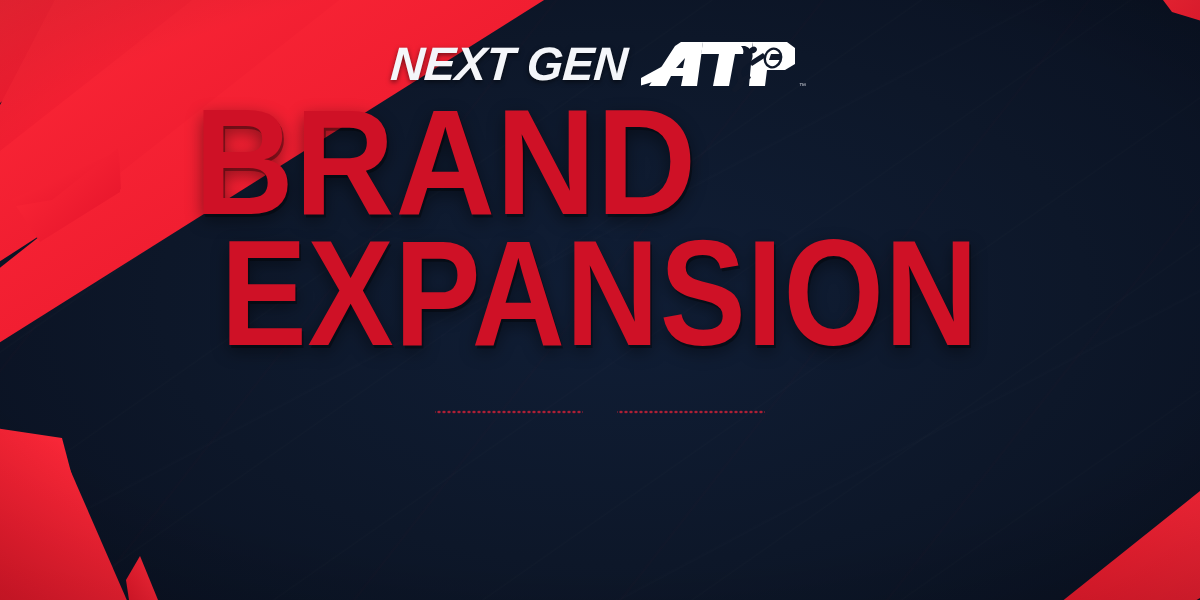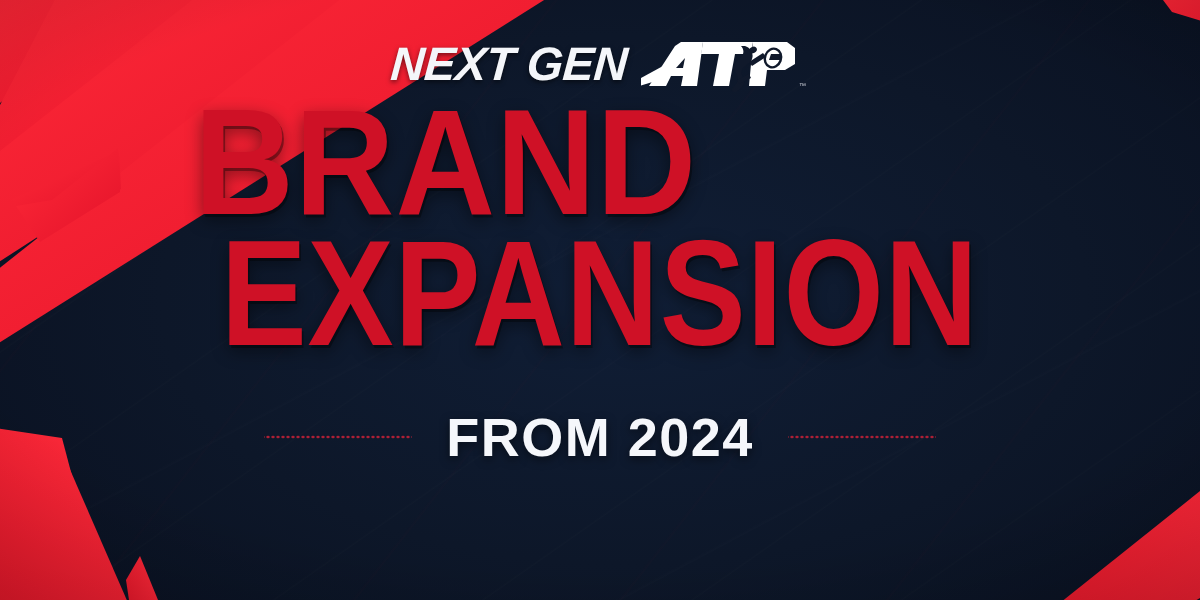--- a/index.html
+++ b/index.html
@@ -282,18 +282,17 @@
       </svg>
     </div>
 
     <div class="headline">
       <div class="headline-line l1">BRAND</div>
       <div class="headline-line l2">EXPANSION</div>
     </div>
 
     <div class="footer-row">
       <div class="dash-rule"></div>
-      <div class="footer-text">FROM 2024</div>
       <div class="dash-rule"></div>
     </div>
 
   </div>
 </div>
 
 </body></html>

